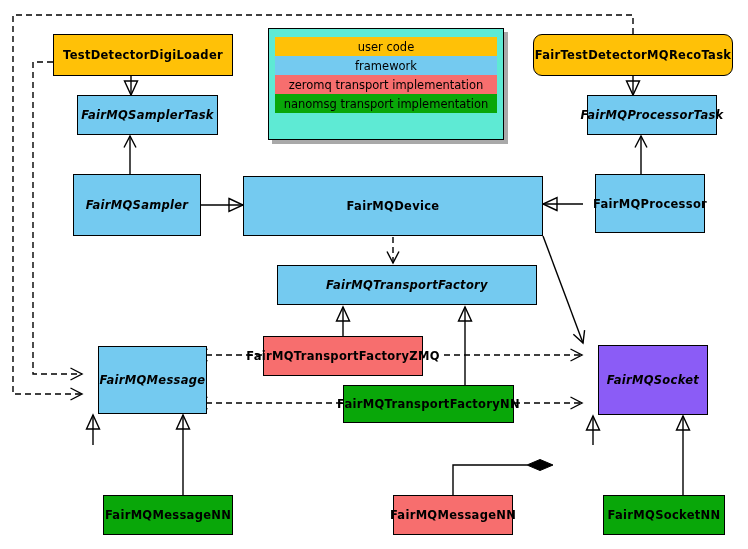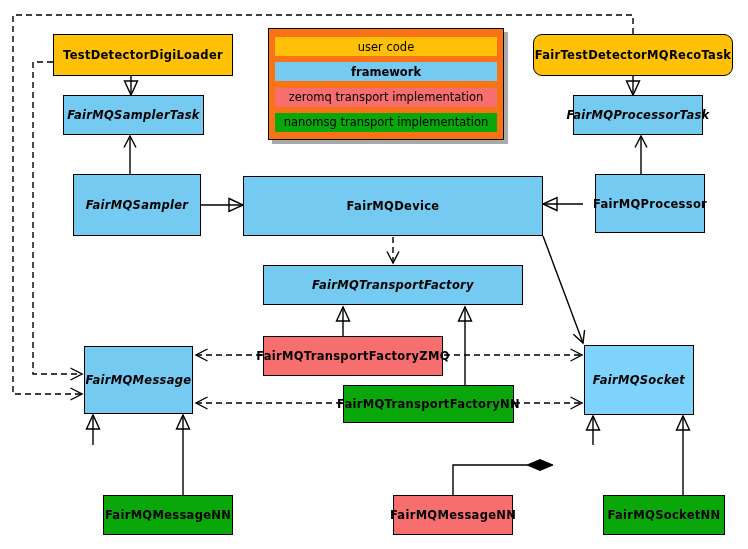--- a/index.html
+++ b/index.html
@@ -4,24 +4,24 @@
 <style>
   html,body{margin:0;padding:0;background:#ffffff;}
   #canvas{position:relative;width:748px;height:549px;background:#ffffff;overflow:hidden;
           font-family:"DejaVu Sans","Liberation Sans",sans-serif;}
   #wires{position:absolute;left:0;top:0;width:748px;height:549px;}
   #wires line, #wires path{stroke:#000;stroke-width:1.4;fill:none;}
   #wires .dash{stroke-dasharray:6 4;}
   .node{position:absolute;box-sizing:border-box;border:1.5px solid #000;
         display:flex;align-items:center;justify-content:center;
         font-weight:bold;font-size:11.5px;letter-spacing:.3px;white-space:nowrap;color:#000;}
-  .node.abstract{font-style:italic;}
+  .node.abstract{font-style:italic;margin-left:14px;}
   .legend{position:absolute;box-sizing:border-box;left:268px;top:28px;width:236px;height:112px;
-          background:#f97316;border:1.5px solid #000;box-shadow:4px 4px 0 #a9a9a9;
-          display:flex;flex-direction:column;justify-content:space-between;padding:8px 6px 7px 6px;}
+          background:#5eead4;border:1.5px solid #000;box-shadow:4px 4px 0 #a9a9a9;
+          display:flex;flex-direction:column;padding:8px 6px 7px 6px;}
   .legend-item{height:19px;display:flex;align-items:center;justify-content:center;
                font-size:11.5px;color:#000;}
 </style>
 </head>
 <body>
 
 <div id="canvas">
 
   <svg id="wires" width="748" height="549" viewBox="0 0 748 549">
     <defs>
@@ -55,21 +55,21 @@
     <line class="dash" x1="514" y1="403" x2="582" y2="403" marker-end="url(#open)"></line>
     <path class="dash" d="M53,62 L33,62 L33,374 L82,374" marker-end="url(#open)"></path>
     <path class="dash" d="M633,34 L633,15 L13,15 L13,394 L82,394" marker-end="url(#open)"></path>
 
     <path d="M453,495 L453,465 L527,465"></path>
     <polygon points="527,465 540,459.5 553,465 540,470.5" fill="#000" stroke="#000"></polygon>
   </svg>
 
   <div class="legend">
     <div class="legend-item" style="background-color: rgb(255, 193, 7);">user code</div>
-    <div class="legend-item" style="background-color: rgb(116, 202, 240); font-weight: bold;">framework</div>
+    <div class="legend-item" style="background-color: rgb(116, 202, 240);">framework</div>
     <div class="legend-item" style="background-color: rgb(247, 110, 110);">zeromq transport implementation</div>
     <div class="legend-item" style="background-color: rgb(9, 167, 9);">nanomsg transport implementation</div>
   </div>
 
   <div class="node" style="left: 53px; top: 34px; width: 180px; height: 42px; background-color: rgb(255, 193, 7);">
     <span>TestDetectorDigiLoader</span>
   </div>
 
   <div class="node" style="left: 533px; top: 34px; width: 200px; height: 42px; background-color: rgb(255, 193, 7); border-radius: 9px;">
     <span>FairTestDetectorMQRecoTask</span>
@@ -92,38 +92,38 @@
   </div>
 
   <div class="node" style="left: 583px; top: 174px; width: 110px; height: 59px; background-color: rgb(116, 202, 240); margin-left: 12px;">
     <span>FairMQProcessor</span>
   </div>
 
   <div class="node abstract" style="left: 263px; top: 265px; width: 260px; height: 40px; background-color: rgb(116, 202, 240);">
     <span>FairMQTransportFactory</span>
   </div>
 
-  <div class="node" style="left: 263px; top: 336px; width: 180px; height: 40px; background-color: rgb(247, 110, 110);">
+  <div class="node" style="left: 263px; top: 336px; width: 160px; height: 40px; background-color: rgb(247, 110, 110);">
     <span>FairMQTransportFactoryZMQ</span>
   </div>
 
   <div class="node" style="left: 343px; top: 385px; width: 171px; height: 38px; background-color: rgb(9, 167, 9);">
     <span>FairMQTransportFactoryNN</span>
   </div>
 
   <div class="node abstract" style="left: 84px; top: 346px; width: 109px; height: 68px; background-color: rgb(116, 202, 240);">
     <span>FairMQMessage</span>
   </div>
 
 
   <div class="node" style="left: 103px; top: 495px; width: 130px; height: 40px; background-color: rgb(9, 167, 9);">
     <span>FairMQMessageNN</span>
   </div>
 
-  <div class="node abstract" style="left: 584px; top: 345px; width: 110px; height: 70px; background-color: #7dd3fc;">
+  <div class="node abstract" style="left: 584px; top: 345px; width: 110px; height: 70px; background-color: #8b5cf6;">
     <span>FairMQSocket</span>
   </div>
 
 
   <div class="node" style="left: 603px; top: 495px; width: 122px; height: 40px; background-color: rgb(9, 167, 9);">
     <span>FairMQSocketNN</span>
   </div>
 
   <div class="node" style="left: 393px; top: 495px; width: 120px; height: 40px; background-color: rgb(247, 110, 110);">
     <span>FairMQMessageNN</span>

